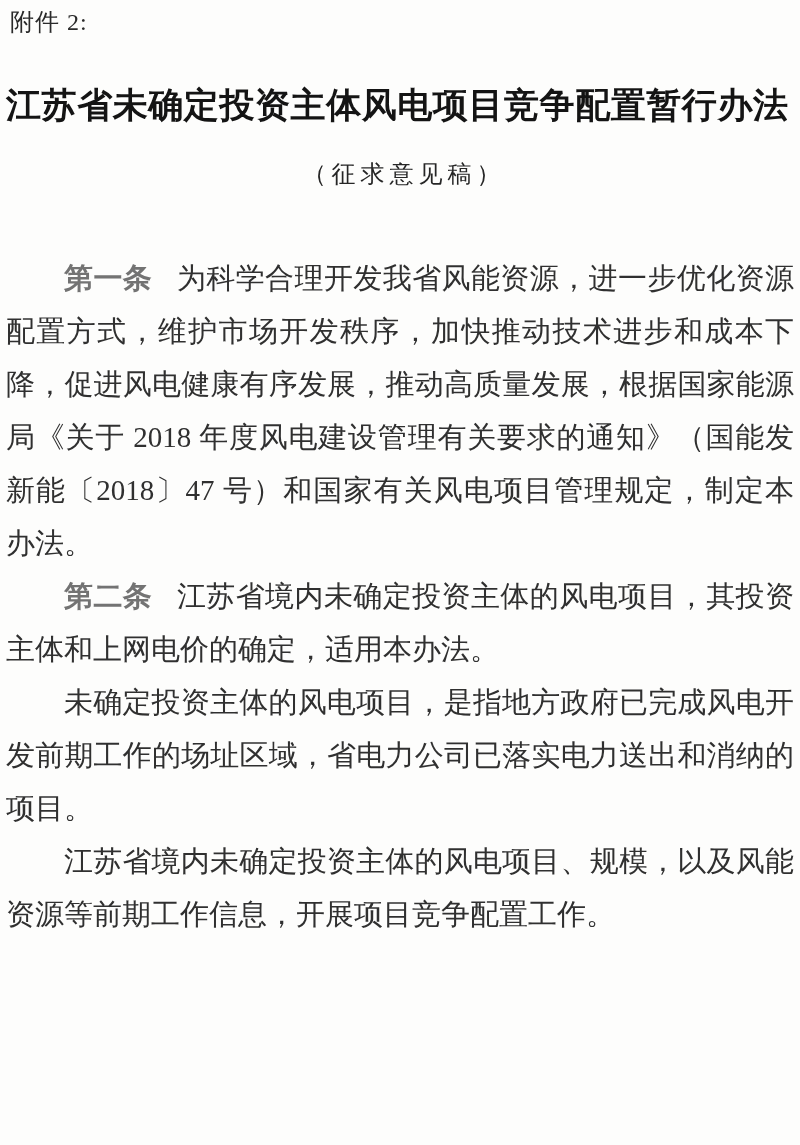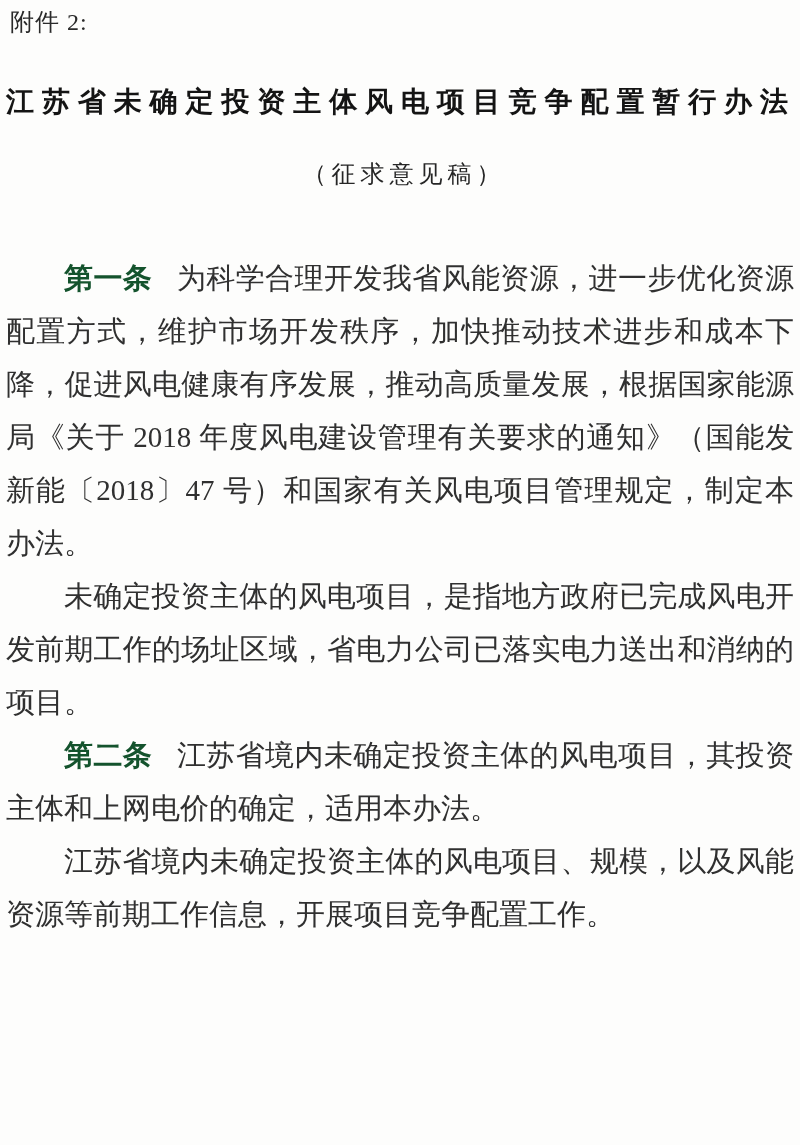--- a/index.html
+++ b/index.html
@@ -19,21 +19,21 @@
     left: 10px;
     font-size: 24px;
     color: #2a2a2a;
     letter-spacing: 1px;
   }
   .doc-title {
     position: absolute;
     top: 84px;
     left: 6px;
     right: 12px;
-    font-size: 28px;
+    font-size: 35px;
     font-weight: bold;
     color: #141414;
     text-align: justify;
     text-align-last: justify;
     line-height: 1.25;
     white-space: nowrap;
   }
   .doc-subtitle {
     position: absolute;
     top: 158px;
@@ -53,21 +53,21 @@
     line-height: 53px;
     text-align: justify;
     color: #303030;
   }
   .doc-body p {
     margin: 0;
     text-indent: 2em;
   }
   .para-lead {
     font-weight: bold;
-    color: #14532d;
+    color: #737373;
   }
   .para-lead:not(:empty) {
     margin-right: 0.85em;
   }
 </style>
 </head>
 <body>
 
 <div class="page">
 
@@ -77,25 +77,25 @@
 
   <div class="doc-subtitle">（征求意见稿）</div>
 
   <div class="doc-body">
 
     <p>
       <span class="para-lead">第一条</span><span class="para-text">为科学合理开发我省风能资源，进一步优化资源配置方式，维护市场开发秩序，加快推动技术进步和成本下降，促进风电健康有序发展，推动高质量发展，根据国家能源局《关于 2018 年度风电建设管理有关要求的通知》（国能发新能〔2018〕47 号）和国家有关风电项目管理规定，制定本办法。</span>
     </p>
 
     <p>
-      <span class="para-lead"></span><span class="para-text">未确定投资主体的风电项目，是指地方政府已完成风电开发前期工作的场址区域，省电力公司已落实电力送出和消纳的项目。</span>
+      <span class="para-lead">第二条</span><span class="para-text">江苏省境内未确定投资主体的风电项目，其投资主体和上网电价的确定，适用本办法。</span>
     </p>
 
     <p>
-      <span class="para-lead">第二条</span><span class="para-text">江苏省境内未确定投资主体的风电项目，其投资主体和上网电价的确定，适用本办法。</span>
+      <span class="para-lead"></span><span class="para-text">未确定投资主体的风电项目，是指地方政府已完成风电开发前期工作的场址区域，省电力公司已落实电力送出和消纳的项目。</span>
     </p>
 
 
     <p>
       <span class="para-lead"></span><span class="para-text">江苏省境内未确定投资主体的风电项目、规模，以及风能资源等前期工作信息，开展项目竞争配置工作。</span>
     </p>
 
   </div>
 </div>
 

